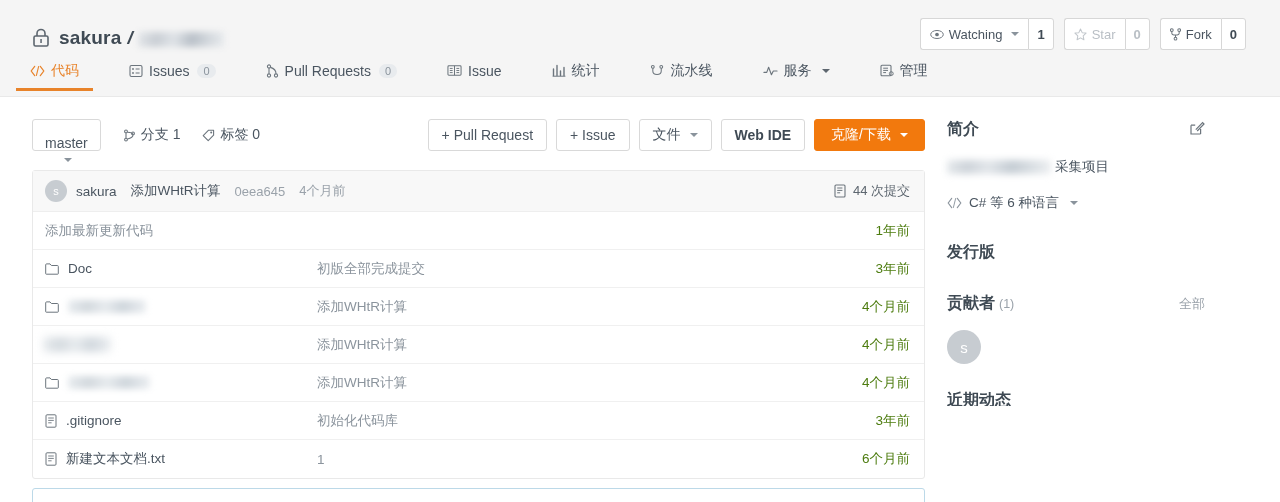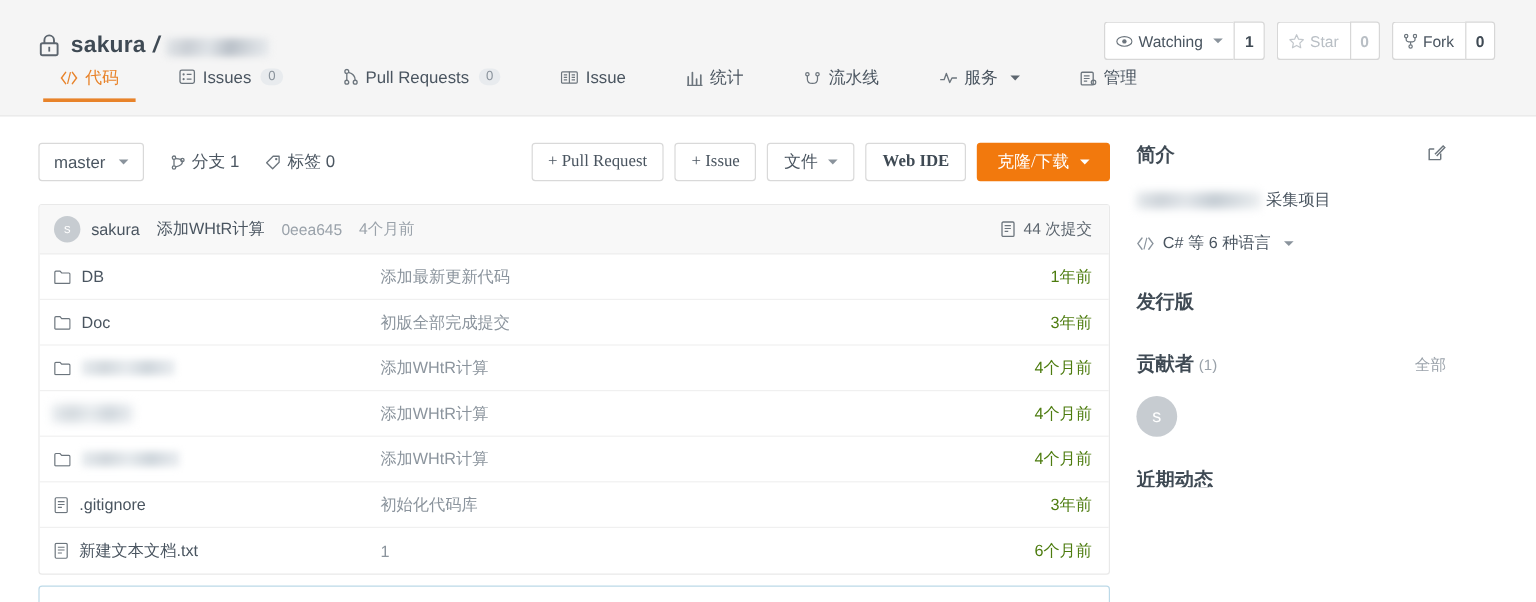--- a/index.html
+++ b/index.html
@@ -63,22 +63,22 @@
     border-left: 4px solid transparent;
     border-right: 4px solid transparent;
     border-top: 4px solid #8a939c;
     display:inline-block; margin-left: 4px;
   }
   .caret-white { border-top-color: #fff; }
   .caret-dark { border-top-color: #5d666f; }
 
   
   .nav-tabs {
-    position: absolute; left: 36px; bottom: 0;
-    display: flex; align-items: flex-start; height: 40px;
+    position: absolute; left: 16px; bottom: 0;
+    display: flex; align-items: center; height: 40px;
   }
   .nav-tab {
     display: flex; align-items: center; gap: 6px;
     padding: 0 14px 11px 14px;
     font-size: 14px; color: #4a5560;
     margin-right: 22px;
     position: relative;
     white-space: nowrap;
   }
   .nav-tab.active { color: #e8832a; }
@@ -97,27 +97,27 @@
   .page { display: flex; padding: 0; }
   .main-col { width: 925px; padding: 22px 0 0 32px; }
   .side-col { width: 320px; padding: 22px 40px 0 22px; position: relative;}
 
   
   .toolbar { display: flex; align-items: center; height: 32px; }
   .branch-btn {
     border: 1px solid #d9d9d9; border-radius: 3px;
     background: #fff; height: 32px;
     display: flex; align-items: center; gap: 7px;
-    padding: 15px 12px; font-size: 14px; color: #4a5560;
+    padding: 15px 12px; font-size: 14px; color: #4a5560; flex-direction: column;
   }
   .meta-link {
     display: flex; align-items: center; gap: 5px;
     margin-left: 22px; font-size: 14px; color: #4a5560;
   }
-  .toolbar-right { margin-left: auto; display: flex; align-items: center; font-family: Liberation Serif, serif; }
+  .toolbar-right { margin-left: auto; display: flex; align-items: center; }
   .tb-btn {
     border: 1px solid #d9d9d9; background: #fff;
     height: 32px; display: flex; align-items: center; gap: 5px;
     padding: 0 13px; font-size: 14px; color: #4a5560;
     border-radius: 3px; margin-left: 9px;
   }
   .tb-btn.bold { font-weight: bold; color: #3f4a54; text-align: center; }
   .tb-btn.primary {
     background: #f2790d; border-color: #f2790d; color: #fff;
     font-weight: normal; padding: 0 16px;
@@ -397,26 +397,20 @@
         <div class="c-count">
           <svg width="13" height="14" viewBox="0 0 13 14">
             <rect x="1" y="1" width="10" height="12" rx="1" fill="none" stroke="#6c757d" stroke-width="1.1"></rect>
             <path d="M3.2 4 H8.4 M3.2 6.4 H8.4 M3.2 8.8 H6.2" stroke="#6c757d" stroke-width="1"></path>
           </svg>
           <span>44 次提交</span>
         </div>
       </div>
 
       <div class="file-row">
-        <div class="f-name">
-          <svg width="14" height="12" viewBox="0 0 14 12">
-            <path d="M0.7 10.6 V1.8 A0.9 0.9 0 0 1 1.6 0.9 H5 L6.4 2.5 H12.4 A0.9 0.9 0 0 1 13.3 3.4 V10.6 A0.6 0.6 0 0 1 12.7 11.2 H1.3 A0.6 0.6 0 0 1 0.7 10.6 Z" fill="none" stroke="#6c757d" stroke-width="1"></path>
-          </svg>
-          <span>DB</span>
-        </div>
         <div class="f-msg">添加最新更新代码</div>
         <div class="f-time">1年前</div>
       </div>
 
       <div class="file-row">
         <div class="f-name">
           <svg width="14" height="12" viewBox="0 0 14 12">
             <path d="M0.7 10.6 V1.8 A0.9 0.9 0 0 1 1.6 0.9 H5 L6.4 2.5 H12.4 A0.9 0.9 0 0 1 13.3 3.4 V10.6 A0.6 0.6 0 0 1 12.7 11.2 H1.3 A0.6 0.6 0 0 1 0.7 10.6 Z" fill="none" stroke="#6c757d" stroke-width="1"></path>
           </svg>
           <span>Doc</span>

